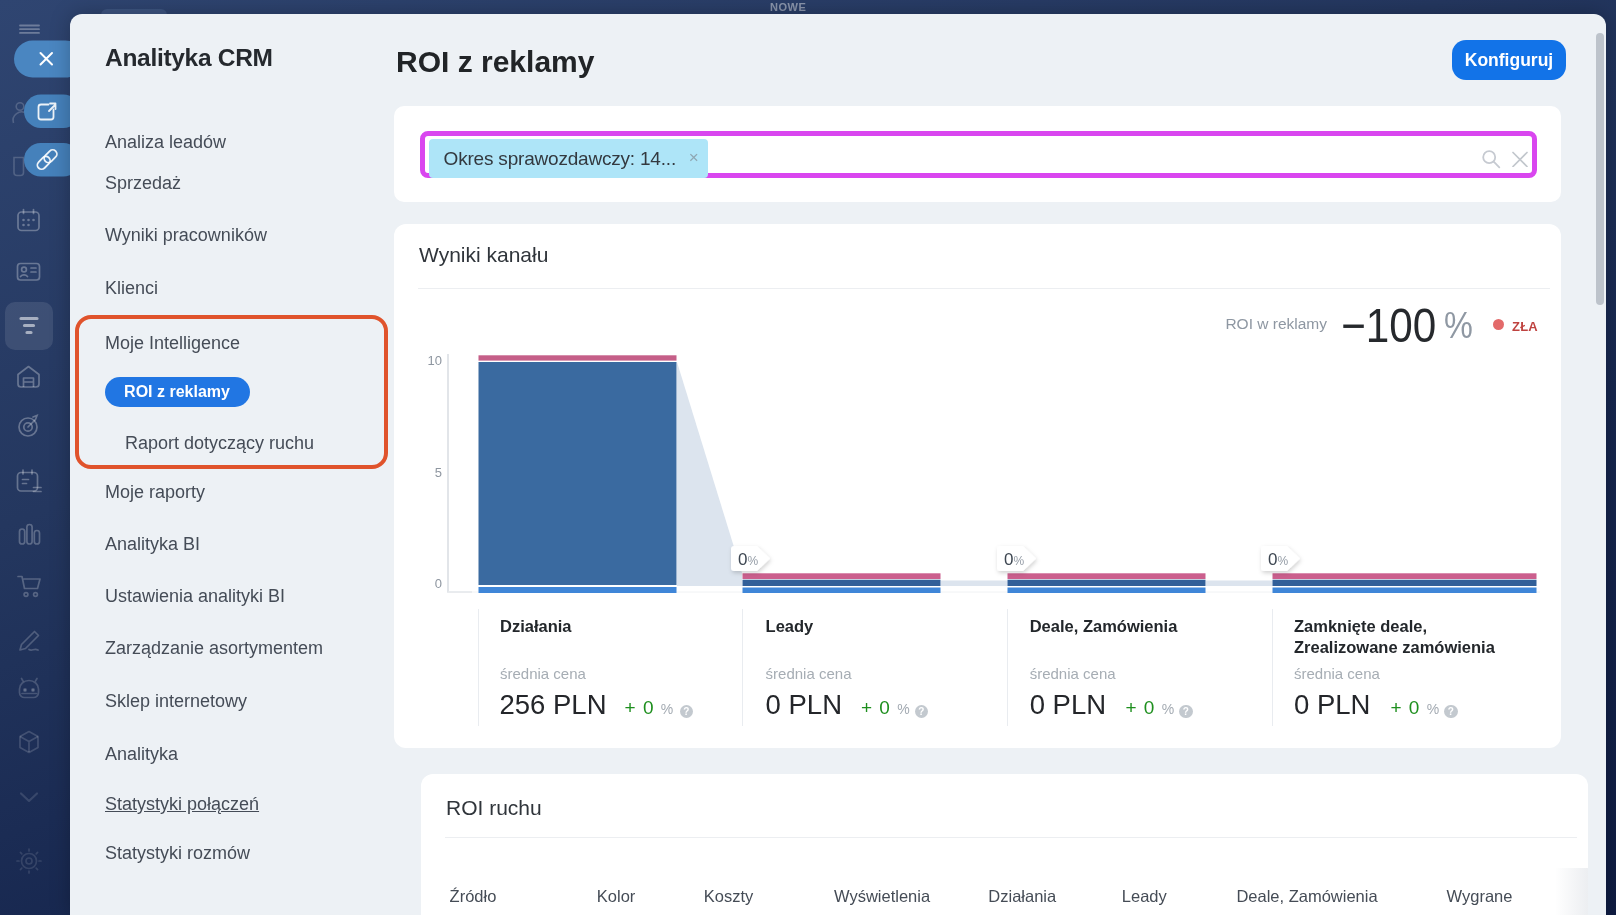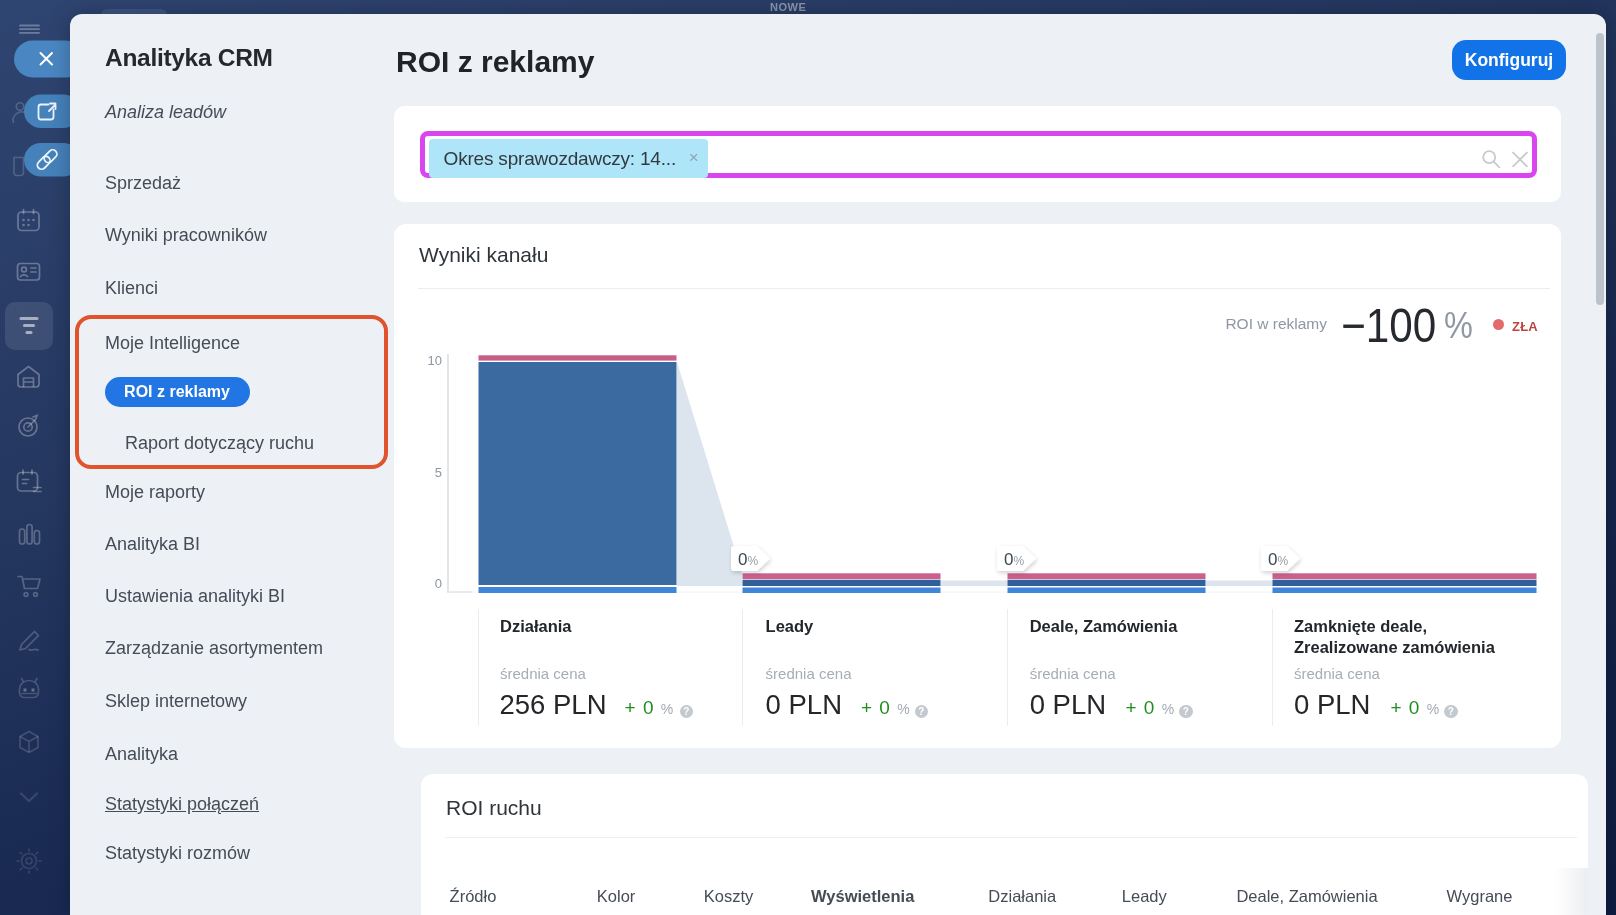--- a/index.html
+++ b/index.html
@@ -129,21 +129,21 @@
     <circle cx="29" cy="861" r="3"></circle>
     <g stroke-linecap="round">
       <path d="M29 851 v-2 M29 871 v2 M39 861 h2 M17 861 h2 M36.2 853.8 l1.4 -1.4 M20.4 869.6 l1.4 -1.4 M36.2 868.2 l1.4 1.4 M20.4 852.4 l1.4 1.4"></path>
     </g>
   </g>
 </svg>
 
 <div class="abs" id="panel" style="left:70px;top:14px;width:1536px;height:901px;background:#edf1f5;border-radius:12px 12px 0 0;box-shadow:0 0 20px rgba(0,0,0,0.25);overflow:hidden;">
 
   <div class="abs" style="left:35px;top:30px;font-size:24.5px;font-weight:bold;color:#25292e;letter-spacing:-0.3px;">Analityka CRM</div>
-  <div class="abs menu-i" style="left:35px;top:88px;font-style:italic;">Analiza leadów</div>
+  <div class="abs menu-i" style="left:35px;top:118px;">Analiza leadów</div>
   <div class="abs menu-i" style="left:35px;top:159px;">Sprzedaż</div>
   <div class="abs menu-i" style="left:35px;top:211px;">Wyniki pracowników</div>
   <div class="abs menu-i" style="left:35px;top:264px;">Klienci</div>
   <div class="abs" style="left:4.5px;top:300.5px;width:313px;height:154px;border:4.5px solid #e0532c;border-radius:16px;"></div>
   <div class="abs menu-i" style="left:35px;top:319px;">Moje Intelligence</div>
   <div class="abs" style="left:34.5px;top:362.5px;width:145px;height:30.5px;background:#2176e3;border-radius:15.5px;color:#fff;font-weight:bold;font-size:16px;text-align:center;line-height:30px;">ROI z reklamy</div>
   <div class="abs menu-i" style="left:55px;top:419px;">Raport dotyczący ruchu</div>
   <div class="abs menu-i" style="left:35px;top:468px;">Moje raporty</div>
   <div class="abs menu-i" style="left:35px;top:520px;">Analityka BI</div>
   <div class="abs menu-i" style="left:35px;top:572px;">Ustawienia analityki BI</div>
@@ -258,21 +258,21 @@
     <div class="abs qm" style="left:1050px;top:480.7px;">?</div>
   </div>
 
   <div class="abs" style="left:324px;top:760px;width:1167px;height:141px;background:#fff;border-radius:12px 12px 0 0;margin-left:27px;">
     <div class="abs" style="left:25px;top:22px;font-size:21px;color:#30353b;">ROI ruchu</div>
     <div class="abs" style="left:24px;top:62.5px;width:1132px;height:1px;background:#eceef1;"></div>
     <div class="abs" style="left:1134px;top:94px;width:33px;height:47px;background:linear-gradient(90deg,rgba(230,232,236,0),#eceef1);"></div>
     <div class="abs th" style="left:28.6px;top:113px;">Źródło</div>
     <div class="abs th" style="left:175.8px;top:113px;">Kolor</div>
     <div class="abs th" style="left:282.8px;top:113px;">Koszty</div>
-    <div class="abs th" style="left:390px;top:113px;font-weight:bold;">Wyświetlenia</div>
+    <div class="abs th" style="left:413px;top:113px;">Wyświetlenia</div>
     <div class="abs th" style="left:567.3px;top:113px;">Działania</div>
     <div class="abs th" style="left:700.8px;top:113px;">Leady</div>
     <div class="abs th" style="left:815.4px;top:113px;">Deale, Zamówienia</div>
     <div class="abs th" style="left:1025.6px;top:113px;">Wygrane</div>
   </div>
 
   <div class="abs" style="left:1526px;top:19px;width:8px;height:272px;background:#bdc3cb;border-radius:4px;"></div>
 </div>
 
 </body></html>

